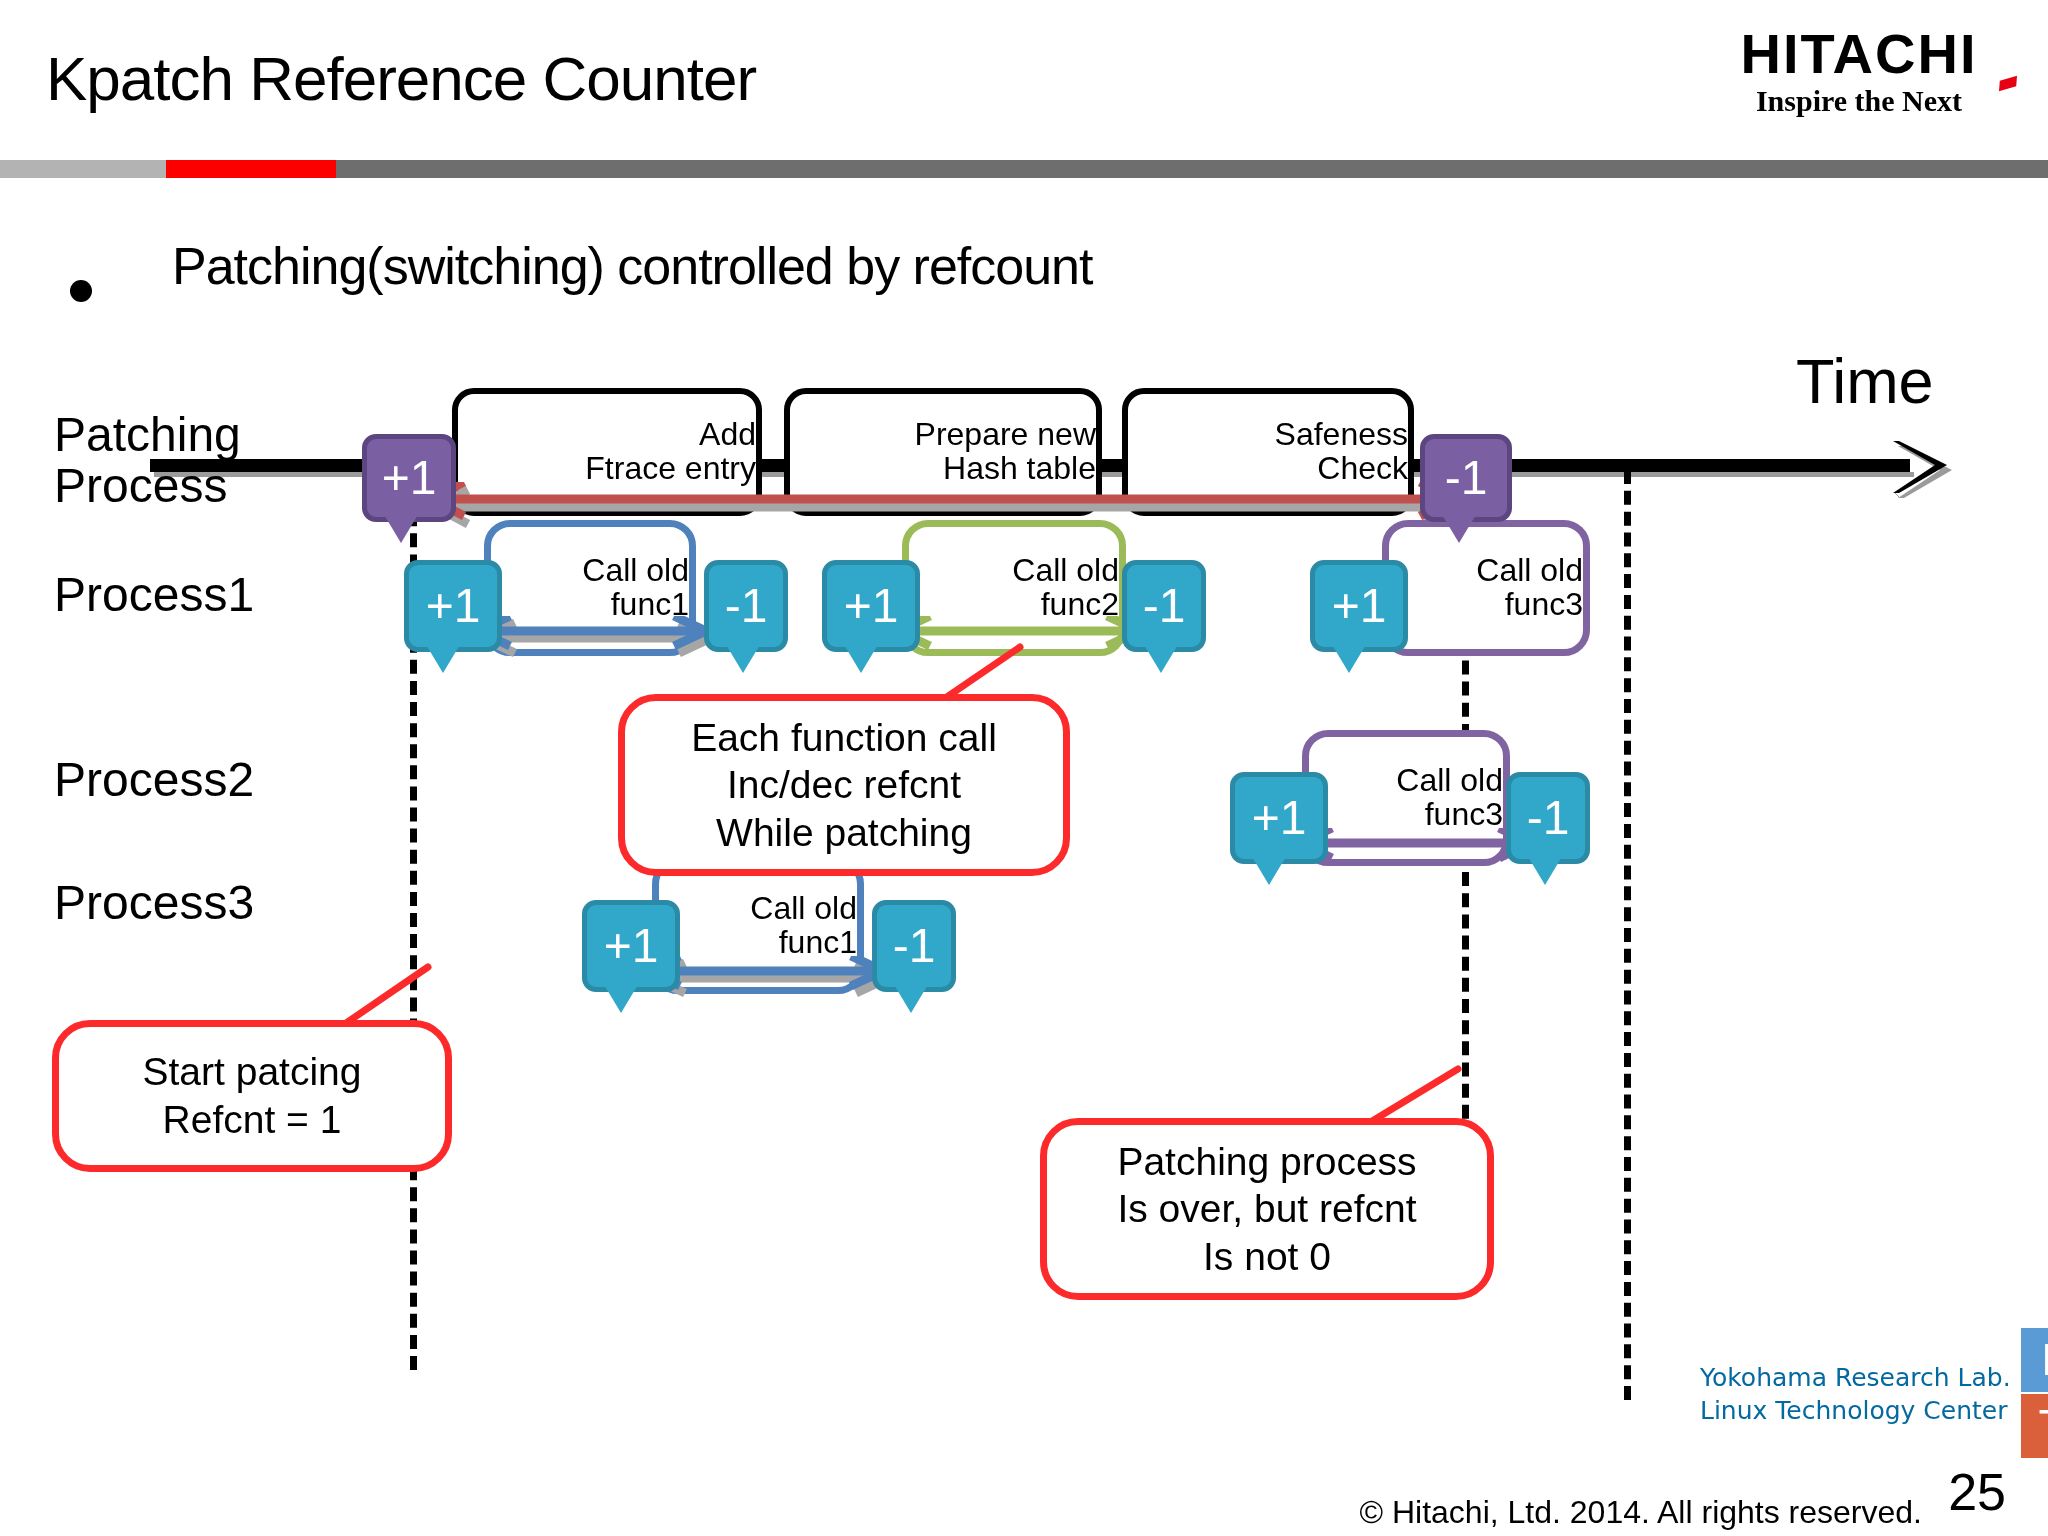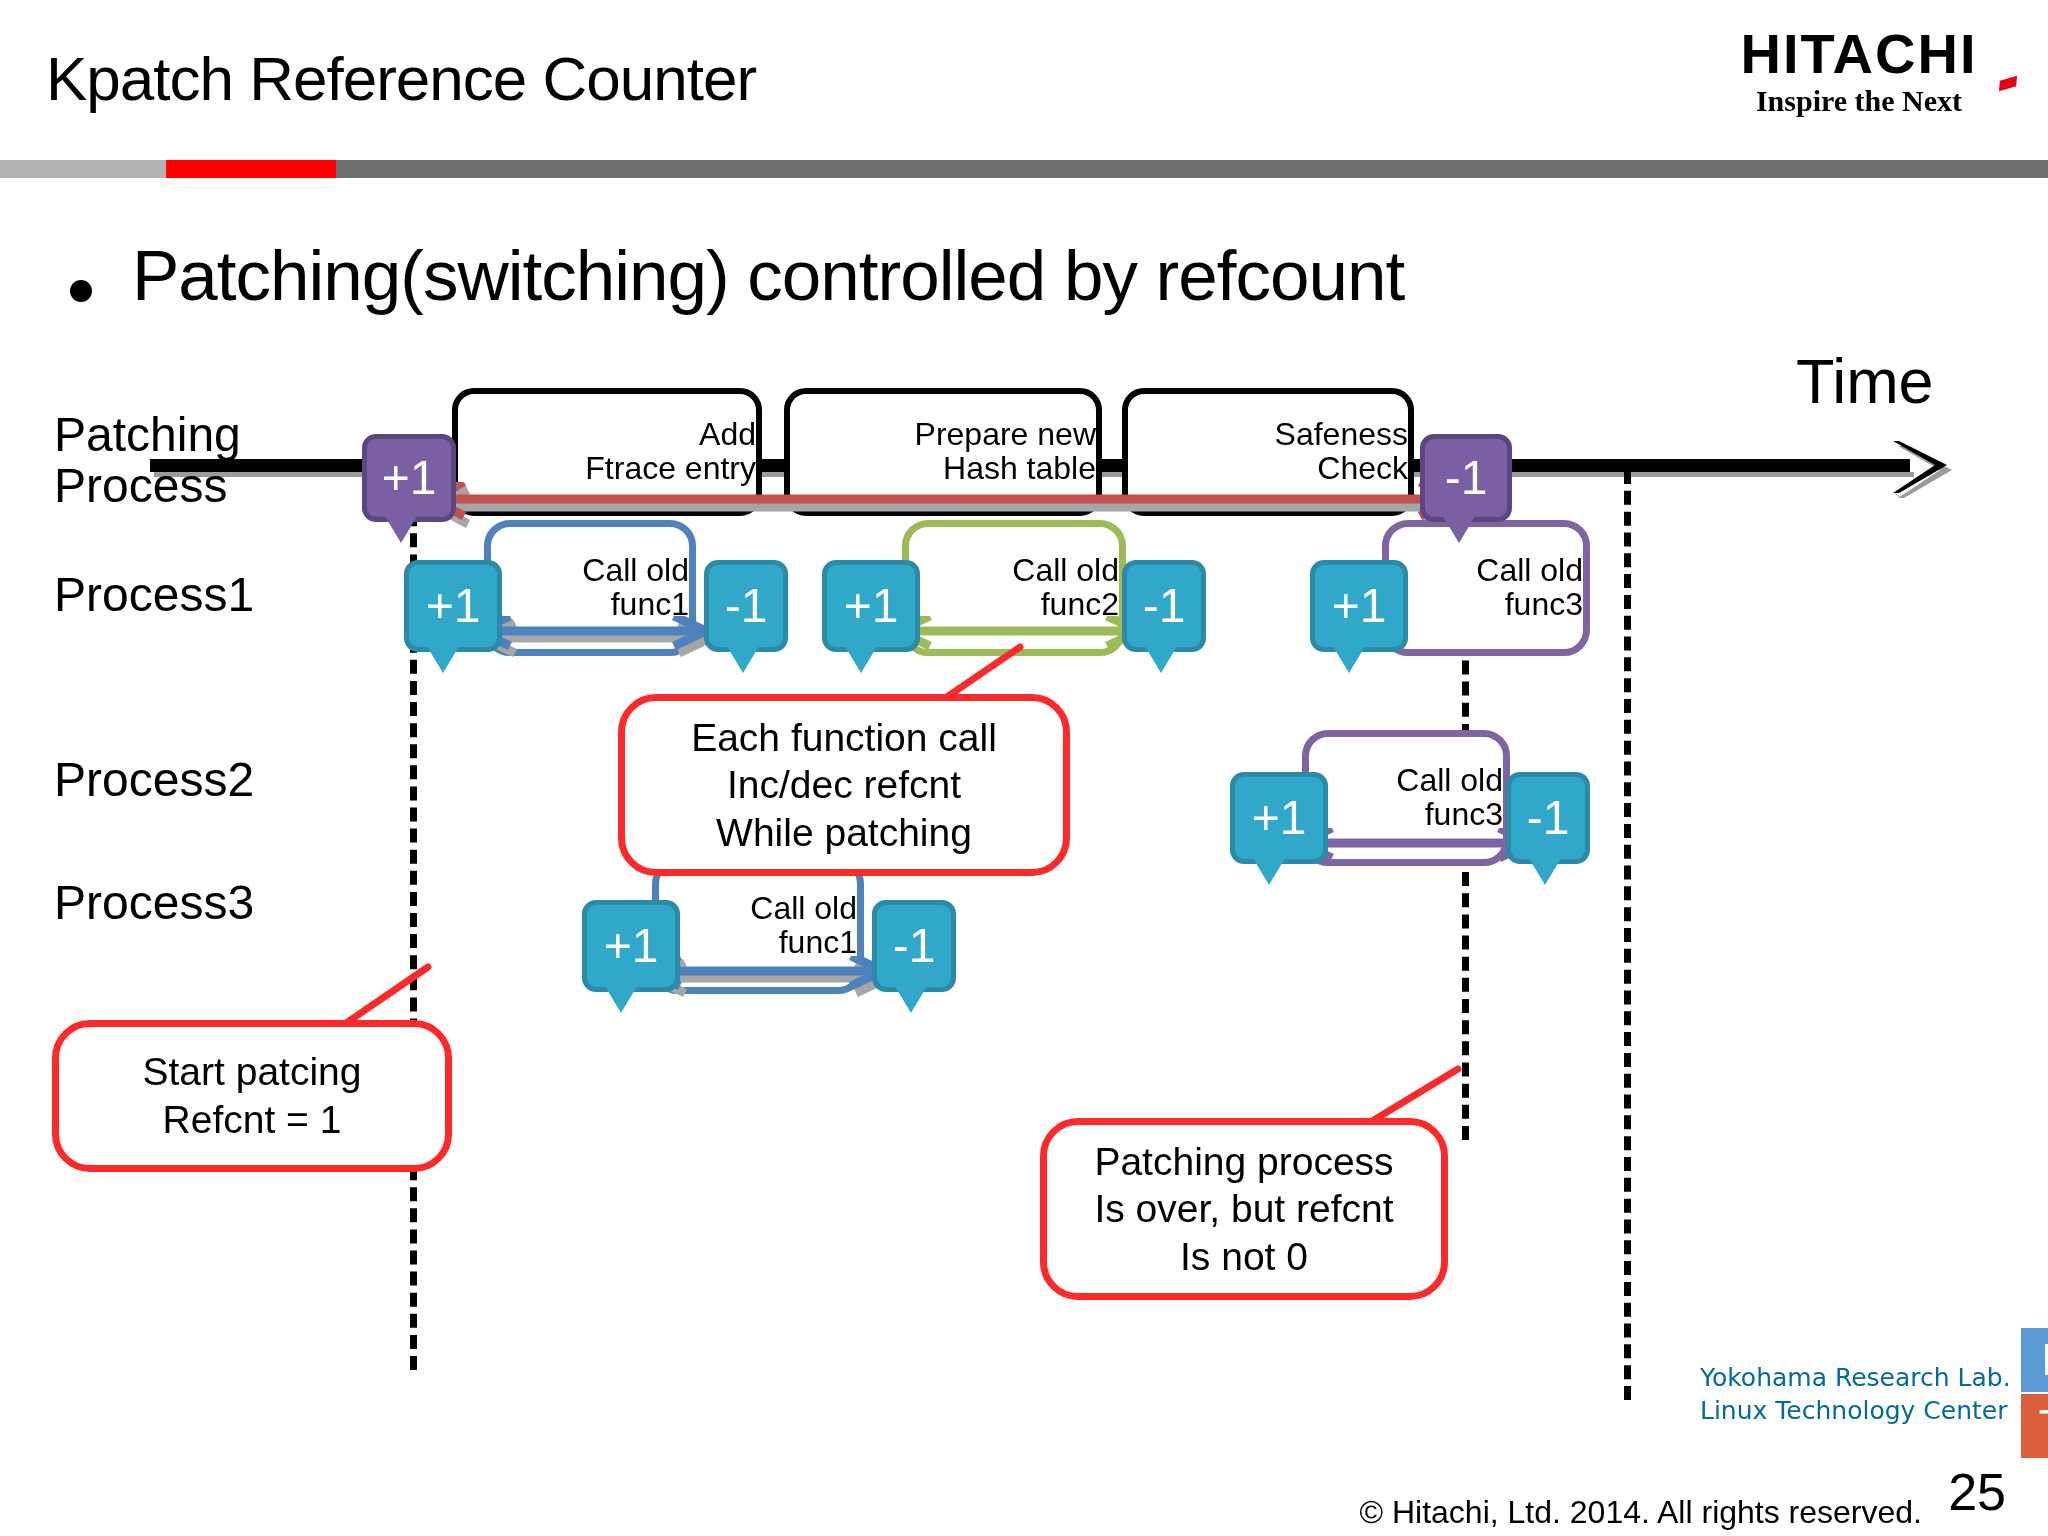--- a/index.html
+++ b/index.html
@@ -20,21 +20,21 @@
 
   #band{position:absolute;left:0;top:160px;width:2048px;height:18px;}
   #band .seg{position:absolute;top:0;height:18px;}
   #band-gray-left{left:0;width:166px;background:#b3b3b3;}
   #band-red{left:166px;width:170px;background:#fc0000;}
   #band-gray-right{left:336px;width:1712px;background:#6e6e6e;}
 
   
   #bullet-row{position:absolute;left:56px;top:240px;display:flex;align-items:flex-start;}
   #bullet-dot{width:22px;height:22px;border-radius:50%;background:#000;margin:40px 40px 0 14px;flex:none;}
-  #bullet-text{font-size:71px;line-height:1;letter-spacing:-1px;white-space:nowrap;}
+  #bullet-text{font-size:52px;line-height:1;letter-spacing:-1px;white-space:nowrap;margin-left:40px;}
 
   
   #diagram{position:absolute;left:0;top:360px;width:2048px;height:1060px;}
 
   
   #time-label{position:absolute;left:1796px;top:-10px;font-size:63px;line-height:1;}
   #time-axis{position:absolute;left:150px;top:95px;width:1790px;height:22px;}
   #time-axis .bar{position:absolute;left:0;top:4px;width:1760px;height:13px;background:#000;}
   #time-axis .bar-shadow{position:absolute;left:4px;top:17px;width:1760px;height:5px;background:#9b9b9b;}
 
@@ -292,21 +292,21 @@
   </svg>
   <div class="callout" style="left:618px;top:334px;width:452px;height:182px;">
     <div>Each function call</div>
     <div>Inc/dec refcnt</div>
     <div>While patching</div>
   </div>
 
   <svg class="callout-tail" style="left:1060px;top:705px;" width="420" height="120" viewBox="0 0 420 120">
     <polyline points="398,4 266,84 320,90 262,116" fill="#fff" stroke="#fc2a2a" stroke-width="7" stroke-linejoin="round" stroke-linecap="round"></polyline>
   </svg>
-  <div class="callout" style="left:1040px;top:758px;width:408px;height:182px;">
+  <div class="callout" style="left:1040px;top:758px;width:454px;height:182px;">
     <div>Patching process</div>
     <div>Is over, but refcnt</div>
     <div>Is not 0</div>
   </div>
 
   <svg class="callout-tail" style="left:60px;top:603px;" width="400" height="120" viewBox="0 0 400 120">
     <polyline points="368,4 254,82 306,88 250,114" fill="#fff" stroke="#fc2a2a" stroke-width="7" stroke-linejoin="round" stroke-linecap="round"></polyline>
   </svg>
   <div class="callout" style="left:52px;top:660px;width:400px;height:152px;">
     <div>Start patcing</div>

